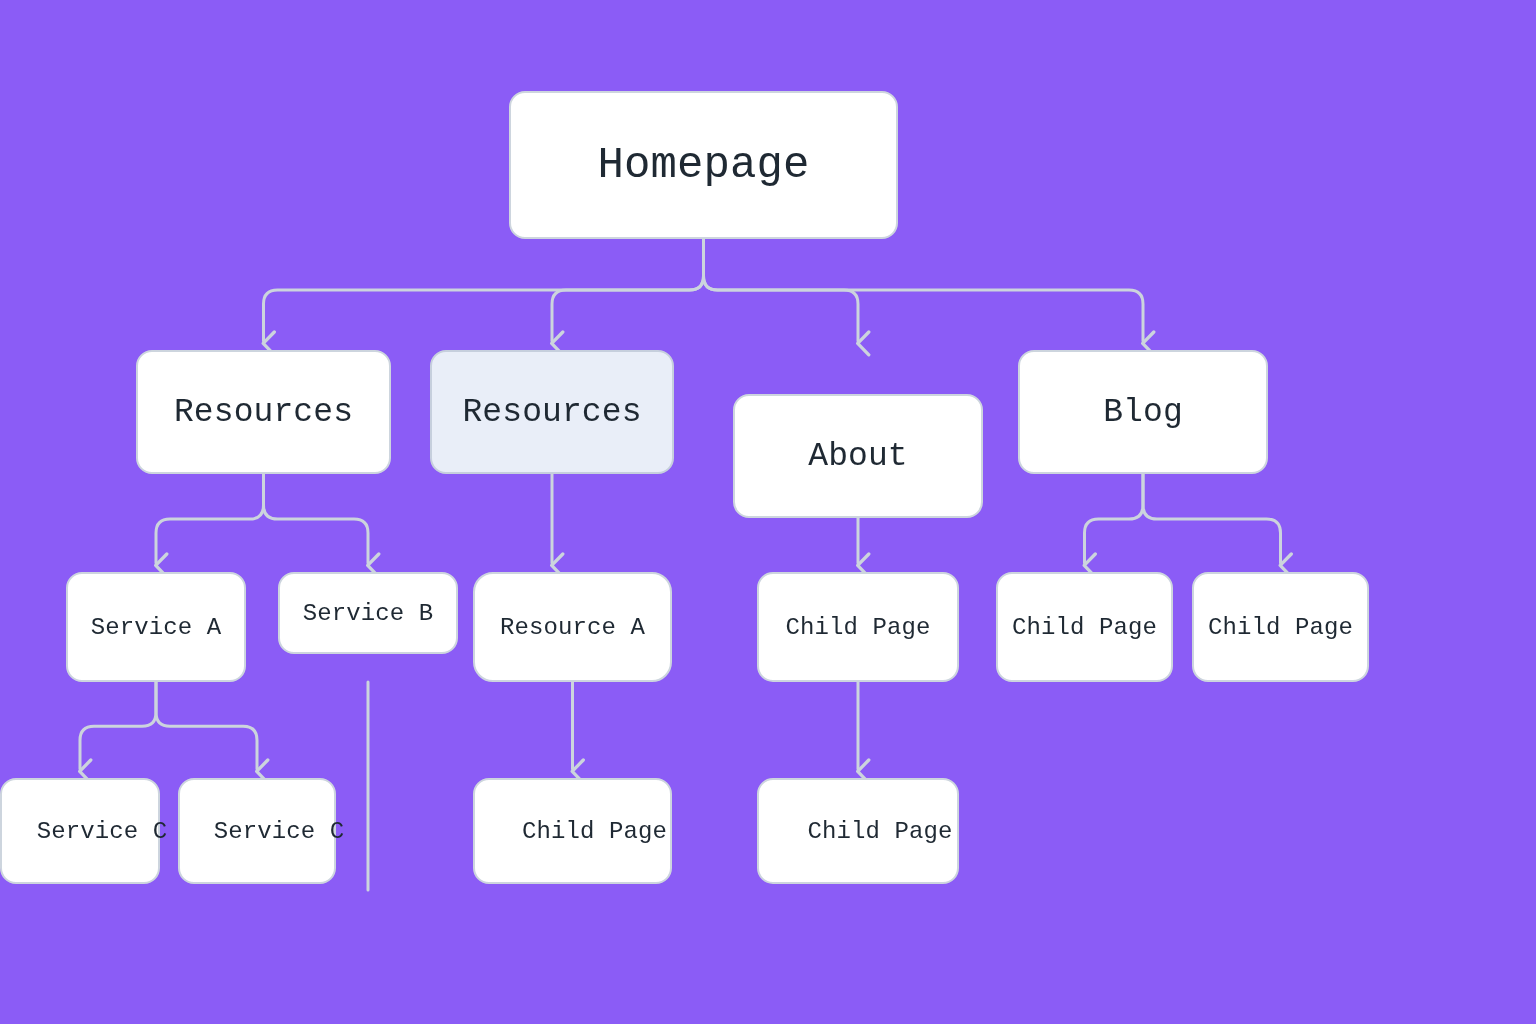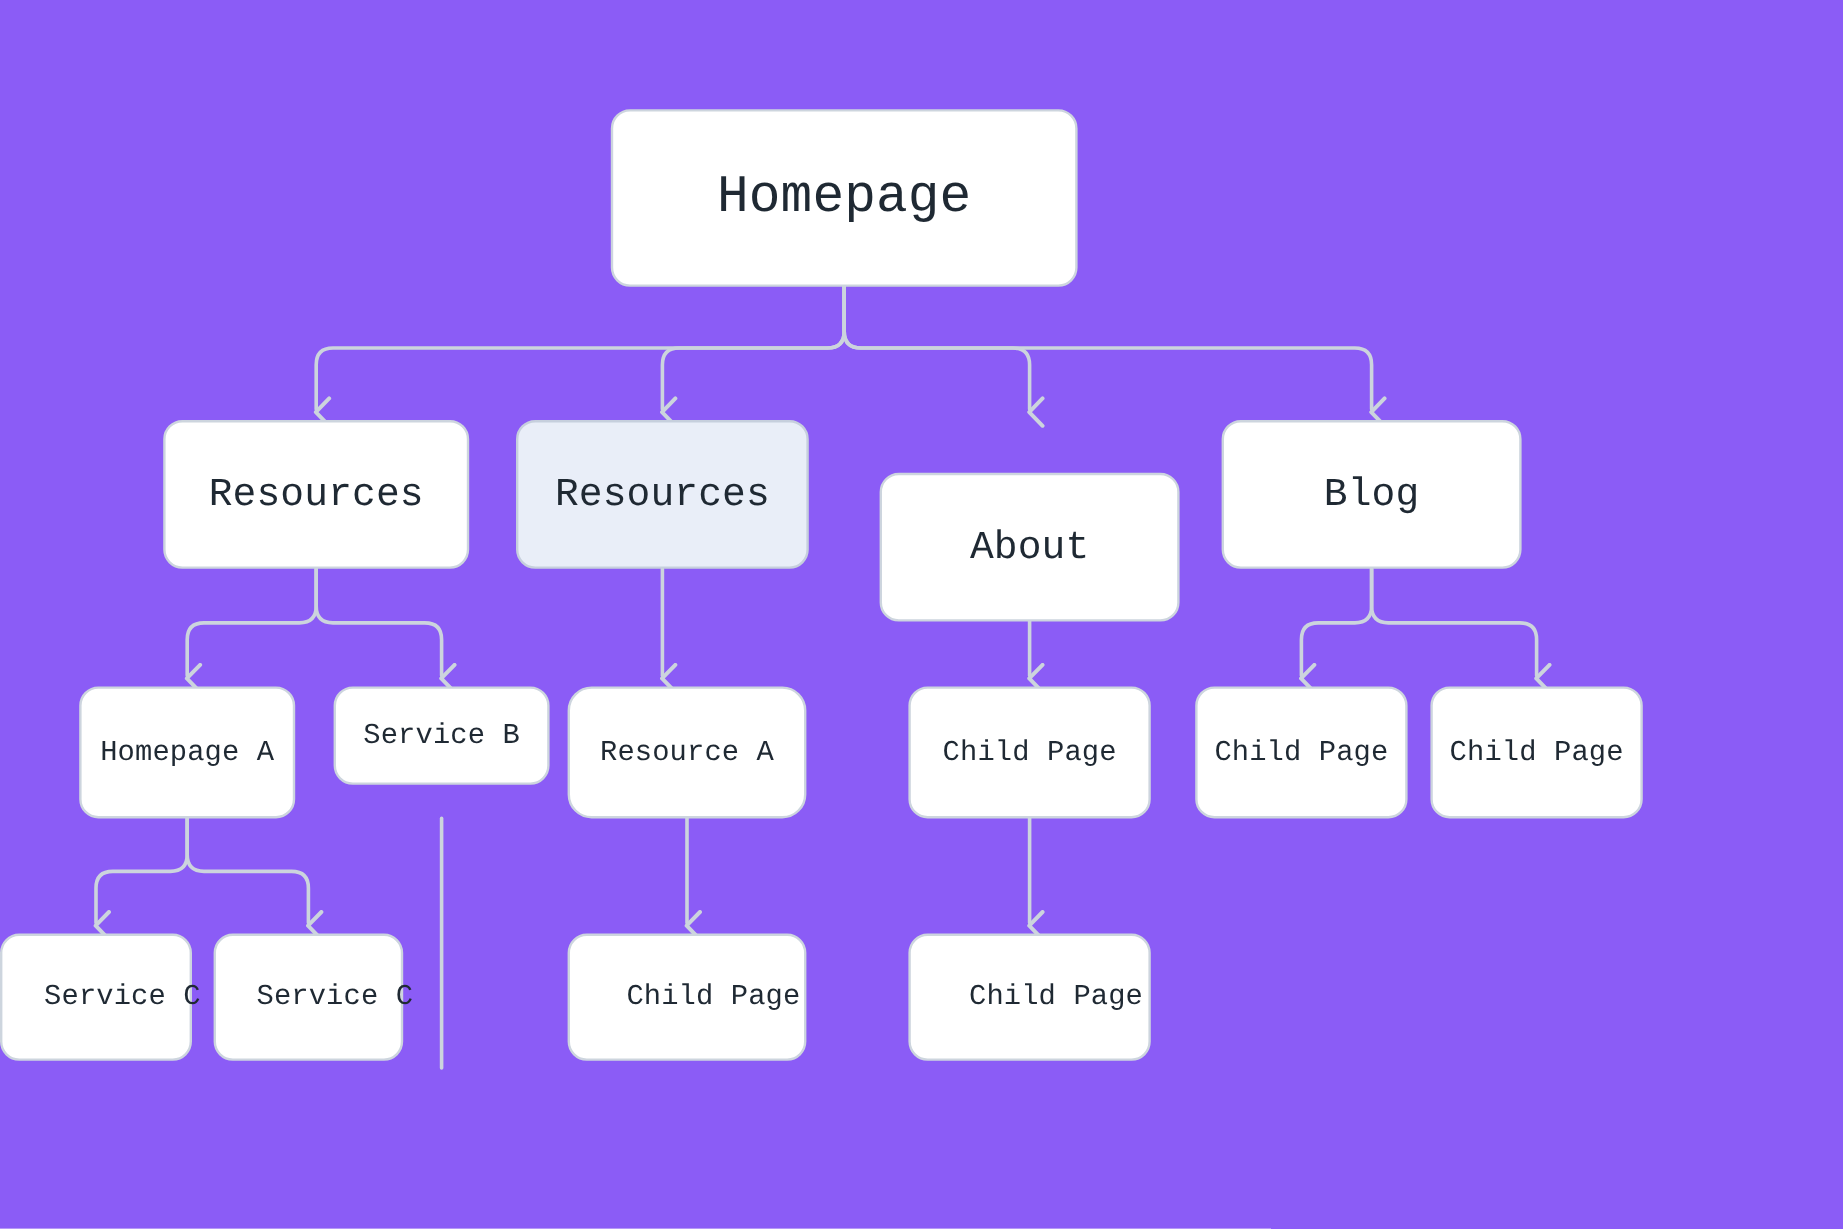--- a/index.html
+++ b/index.html
@@ -83,21 +83,21 @@
       <div class="node lvl1 selected" style="left: 430px; top: 350px; width: 244px; height: 124px; align-items: center;">
         <span>Resources</span>
       </div>
       <div class="node lvl1" style="left: 733px; top: 350px; width: 250px; height: 124px; margin-top: 44px;">
         <span>About</span>
       </div>
       <div class="node lvl1" style="left: 1018px; top: 350px; width: 250px; height: 124px;">
         <span>Blog</span>
       </div>
       <div class="node lvl2" style="left: 66px; top: 572px; width: 180px; height: 110px;">
-        <span>Homepage A</span>
+        <span>Service A</span>
       </div>
       <div class="node lvl2" style="left: 278px; top: 572px; width: 180px; height: 82px;">
         <span>Service B</span>
       </div>
       <div class="node lvl2" style="left: 473px; top: 572px; width: 199px; height: 110px; border-radius: 20px;">
         <span>Resource A</span>
       </div>
       <div class="node lvl2" style="left: 757px; top: 572px; width: 202px; height: 110px;">
         <span>Child Page</span>
       </div>

